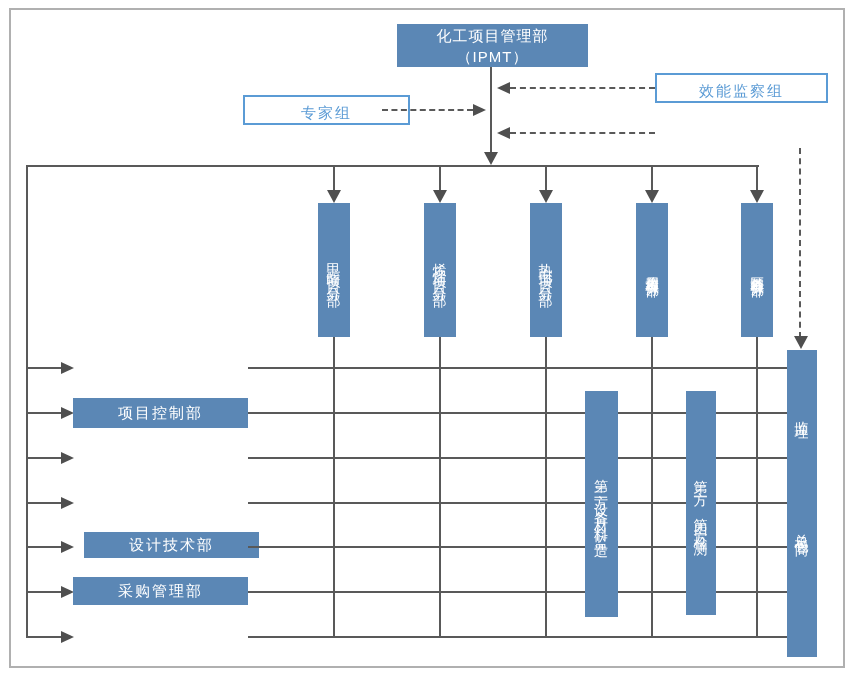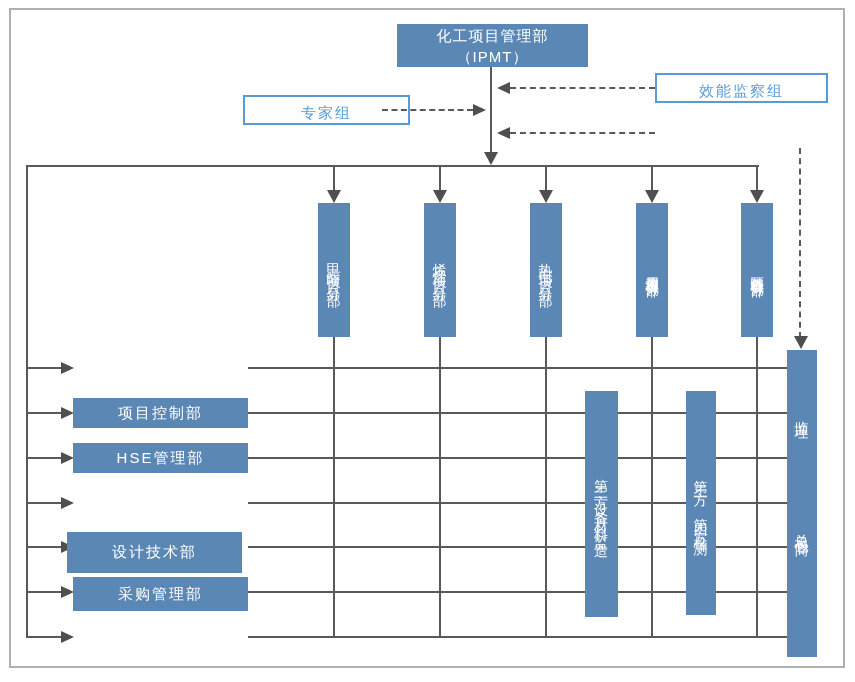--- a/index.html
+++ b/index.html
@@ -107,39 +107,36 @@
 
   <div class="hline" style="left:27px;top:412px;width:36px;"></div>
   <div class="arr arr-r" style="left:61px;top:407px;"></div>
   <div class="box-blue row-box" style="left:73px;top:398px;width:175px;height:30px;">
     <span>项目控制部</span>
   </div>
   <div class="hline" style="left:248px;top:412px;width:539px;"></div>
 
   <div class="hline" style="left:27px;top:457px;width:36px;"></div>
   <div class="arr arr-r" style="left:61px;top:452px;"></div>
-  <div class="box-blue row-box" style="left:73px;top:443px;width:175px;height:30px;">
-    <span>HSE管理部</span>
-  </div>
   <div class="hline" style="left:248px;top:457px;width:539px;"></div>
 
   <div class="hline" style="left:27px;top:502px;width:36px;"></div>
   <div class="arr arr-r" style="left:61px;top:497px;"></div>
   <div class="hline" style="left:248px;top:502px;width:539px;"></div>
 
   <div class="hline" style="left:27px;top:546px;width:36px;"></div>
   <div class="arr arr-r" style="left:61px;top:541px;"></div>
-  <div class="box-blue row-box" style="left:67px;top:532px;width:175px;height:41px;">
+  <div class="box-blue row-box" style="left:84px;top:532px;width:175px;height:26px;">
     <span>设计技术部</span>
   </div>
   <div class="hline" style="left:248px;top:546px;width:539px;"></div>
 
   <div class="hline" style="left:27px;top:591px;width:36px;"></div>
   <div class="arr arr-r" style="left:61px;top:586px;"></div>
-  <div class="box-blue row-box" style="left:73px;top:577px;width:175px;height:34px;">
+  <div class="box-blue row-box" style="left:73px;top:577px;width:175px;height:28px;">
     <span>采购管理部</span>
   </div>
   <div class="hline" style="left:248px;top:591px;width:539px;"></div>
 
   <div class="hline" style="left:27px;top:636px;width:36px;"></div>
   <div class="arr arr-r" style="left:61px;top:631px;"></div>
   <div class="hline" style="left:248px;top:636px;width:539px;"></div>
 
   <div class="box-blue" style="left:585px;top:391px;width:33px;height:226px;">
     <span class="vtext ls-mid1">第三方设备材料监造</span>

